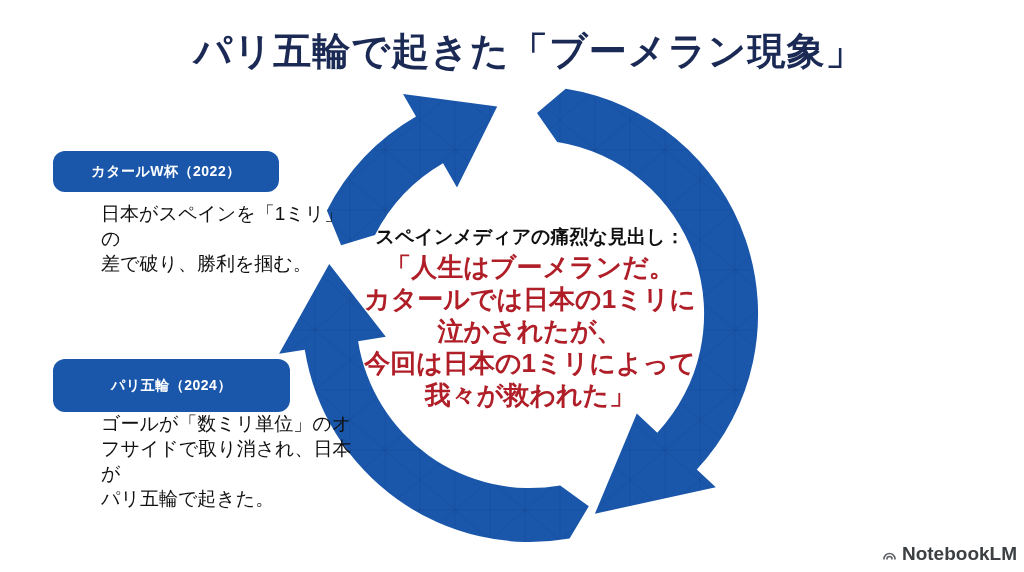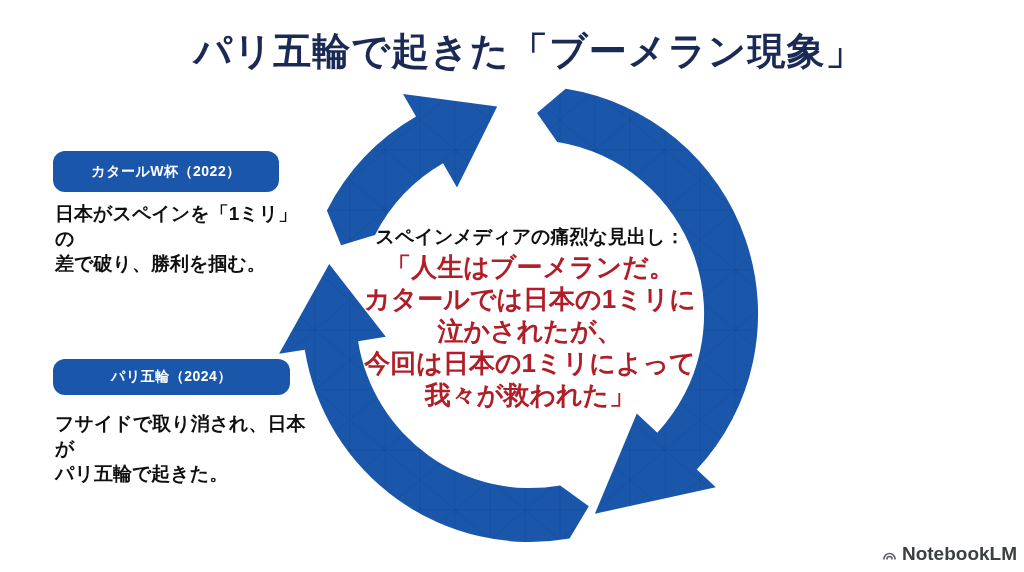--- a/index.html
+++ b/index.html
@@ -33,27 +33,28 @@
     position:absolute;
     background:var(--brand-blue);
     color:#ffffff;
     border-radius:12px;
     display:flex;align-items:center;justify-content:center;
     font-weight:700;
     font-size:14px;
     letter-spacing:0.5px;
   }
   .event-label.qatar{left:53px;top:151px;width:226px;height:41px;}
-  .event-label.paris{left:53px;top:359px;width:237px;height:36px;}
+  .event-label.paris{left:53px;top:359px;width:237px;height:53px;}
   .event-desc{
     position:absolute;
     color:var(--text-black);
-    font-weight:700;
+    font-weight:400;
     font-size:19px;
     line-height:25px;
+    margin-left:46px;
   }
   .event-desc.qatar{left:55px;top:201px;width:260px;}
   .event-desc.paris{left:55px;top:411px;width:260px;}
   .event-desc span{display:block;}
   .center-heading{
     position:absolute;
     left:0;top:224px;width:1060px;
     text-align:center;
     font-size:19px;
     font-weight:700;
@@ -106,20 +107,21 @@
   </div>
   <div class="event-desc qatar">
     <span>日本がスペインを「1ミリ」の</span>
     <span>差で破り、勝利を掴む。</span>
   </div>
 
   <div class="event-label paris">
     <span>パリ五輪（2024）</span>
   </div>
   <div class="event-desc paris">
+    <span>ゴールが「数ミリ単位」のオ</span>
     <span>フサイドで取り消され、日本が</span>
     <span>パリ五輪で起きた。</span>
   </div>
 
   <div class="center-heading">スペインメディアの痛烈な見出し：</div>
   <div class="center-quote">
     <span>「人生はブーメランだ。</span>
     <span>カタールでは日本の1ミリに</span>
     <span>泣かされたが、</span>
     <span>今回は日本の1ミリによって</span>

